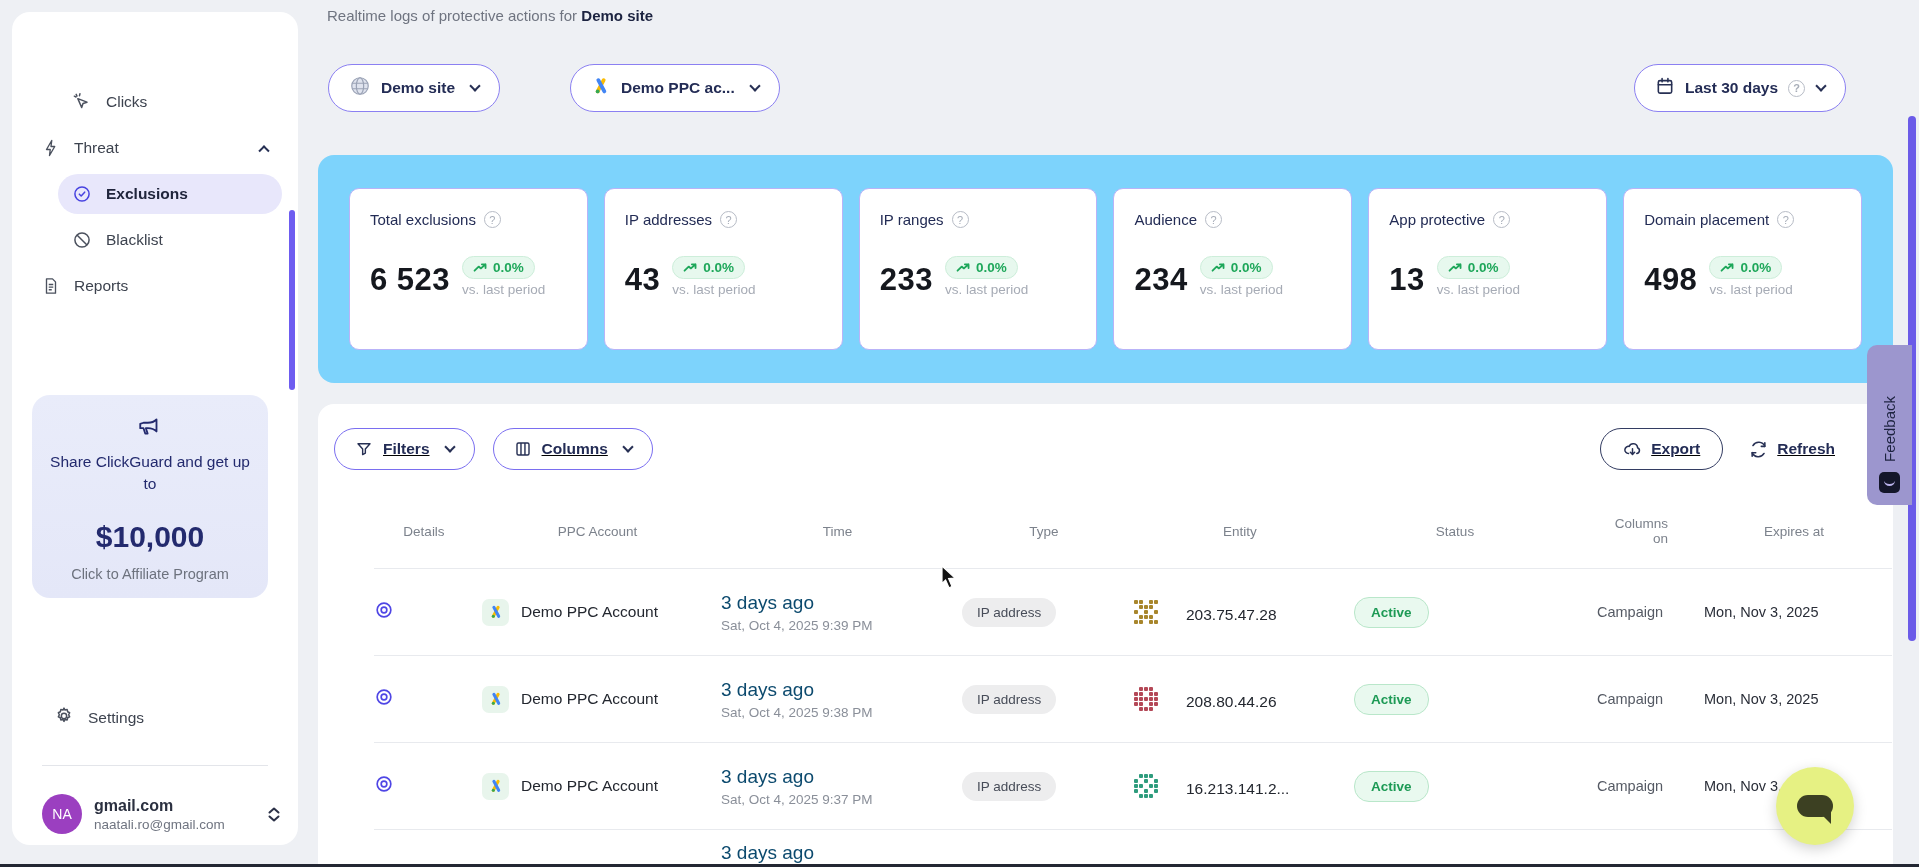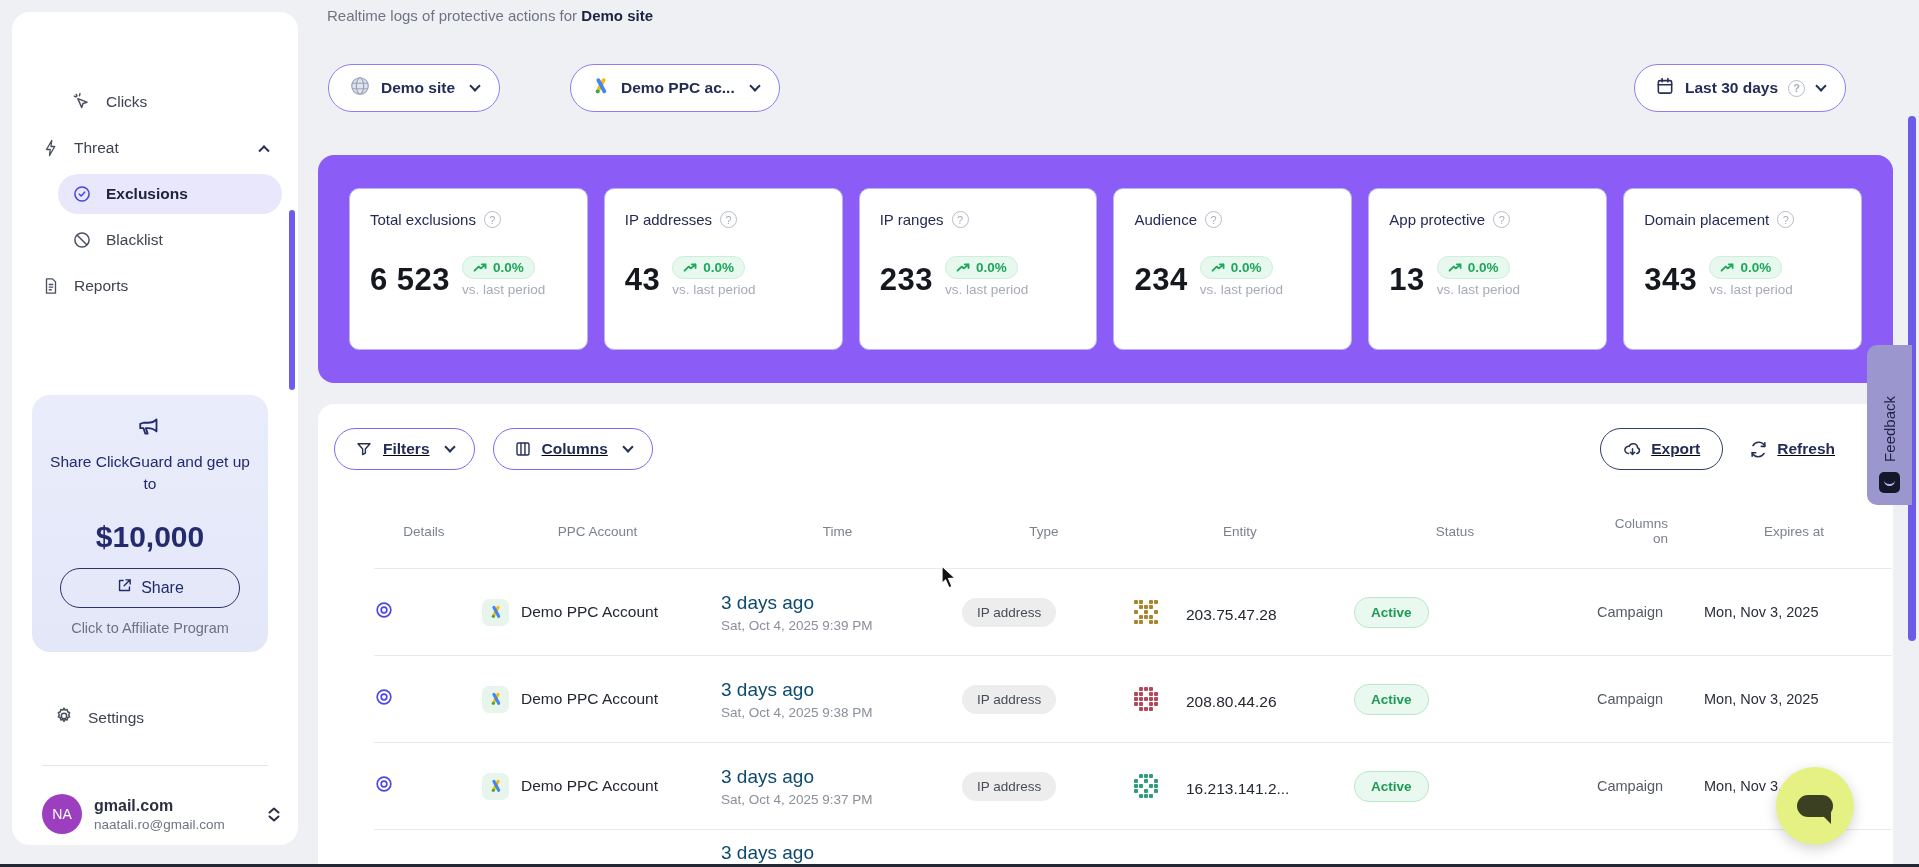--- a/index.html
+++ b/index.html
@@ -52,21 +52,21 @@
   .subtitle { position:absolute; left:327px; top:7px; font-size:15px; color:#6f7480; }
   .subtitle b { color:#1c2340; }
   .pill { display:flex; align-items:center; gap:10px; border:1.5px solid #8b80f2; background:#fff;
     border-radius:25px; height:48px; padding:0 20px; font-size:15.5px; font-weight:bold; color:#232c55; cursor:pointer; }
   .site-pill { position:absolute; left:328px; top:64px; }
   .acct-pill { position:absolute; left:570px; top:64px; }
   .date-pill { position:absolute; left:1634px; top:64px; }
 
   
   .stats-panel { position:absolute; left:318px; top:155px; width:1575px; height:228px;
-    background:#8b5cf6; border-radius:16px; padding:33px 31px; display:flex; gap:16px; }
+    background:#7dd3fc; border-radius:16px; padding:33px 31px; display:flex; gap:16px; }
   .stat-card { flex:1; border:1.5px solid #b9b3f8; border-radius:10px; padding:22px 20px 18px; background:#fff; }
   .stat-label { display:flex; align-items:center; gap:8px; font-size:15px; font-weight:500; color:#232c55; }
   .qmark { width:17px; height:17px; border:1.5px solid #b7bcc6; border-radius:50%; color:#a7adb8;
     font-size:11px; display:inline-flex; align-items:center; justify-content:center; }
   .stat-body { display:flex; align-items:flex-start; gap:12px; margin-top:28px; }
   .stat-value { font-size:31px; font-weight:bold; color:#15181e; letter-spacing:.5px; margin-top:6px; }
   .stat-side { display:flex; flex-direction:column; gap:3px; }
   .delta-pill { display:inline-flex; align-items:center; gap:5px; background:#e7f8ee; border:1px solid #cdeeda;
     border-radius:12px; padding:3px 10px; font-size:13.5px; font-weight:bold; color:#1ea75a; width:max-content; }
   .stat-caption { font-size:13.5px; color:#a6abb5; }
@@ -184,29 +184,20 @@
     </nav>
 
     <div class="promo">
       <span>
         <svg width="30" height="26" viewBox="0 0 24 24" fill="none" stroke="#232a6e" stroke-width="1.7" stroke-linejoin="round">
           <path d="M3 10 v4 h3 l1.6 5 h2.2 l-1.6 -5 h1.8 c3 0 6 1 8 3 V6 c-2 2 -5 3 -8 3 H6 Z"></path>
         </svg>
       </span>
       <div class="promo-text">Share ClickGuard and get up to</div>
       <div class="promo-amount">$10,000</div>
-      <button class="share-btn">
-        <span>
-          <svg width="17" height="17" viewBox="0 0 24 24" fill="none" stroke="#232a6e" stroke-width="2" stroke-linecap="round" stroke-linejoin="round">
-            <path d="M10 5 H5 V19 H19 V14"></path>
-              <path d="M14 4 h6 v6 M20 4 L11.5 12.5"></path>
-          </svg>
-        </span>
-        <span>Share</span>
-      </button>
       <div class="promo-caption">Click to Affiliate Program</div>
     </div>
 
     <div class="settings-row">
       <span>
         <svg width="20" height="20" viewBox="0 0 24 24" fill="none" stroke="#4b515e" stroke-width="1.8" stroke-linejoin="round">
           <circle cx="12" cy="12" r="3.2"></circle>
           <path d="M12 2.5 l1.2 2.4 2.6 -.6 .6 2.6 2.4 1.2 -1.2 2.4 1.2 2.4 -2.4 1.2 -.6 2.6 -2.6 -.6 -1.2 2.4 -1.2 -2.4 -2.6 .6 -.6 -2.6 -2.4 -1.2 1.2 -2.4 -1.2 -2.4 2.4 -1.2 .6 -2.6 2.6 .6 Z"></path>
         </svg>
       </span>
@@ -363,21 +354,21 @@
           <span class="stat-caption">vs. last period</span>
         </span>
       </div>
     </div>
     <div class="stat-card">
       <div class="stat-label">
           <span>Domain placement</span>
           <span class="qmark">?</span>
         </div>
       <div class="stat-body">
-        <span class="stat-value">343</span>
+        <span class="stat-value">498</span>
         <span class="stat-side">
           <span class="delta-pill">
               <svg width="15" height="11" viewBox="0 0 16 12" fill="none" stroke="#1ea75a" stroke-width="2" stroke-linecap="round" stroke-linejoin="round">
                 <path d="M1.5 9.5 L6 5 L8.5 7 L13.5 2.5 M9.5 2.5 h4 v4"></path>
               </svg>
               <span>0.0%</span>
             </span>
           <span class="stat-caption">vs. last period</span>
         </span>
       </div>

